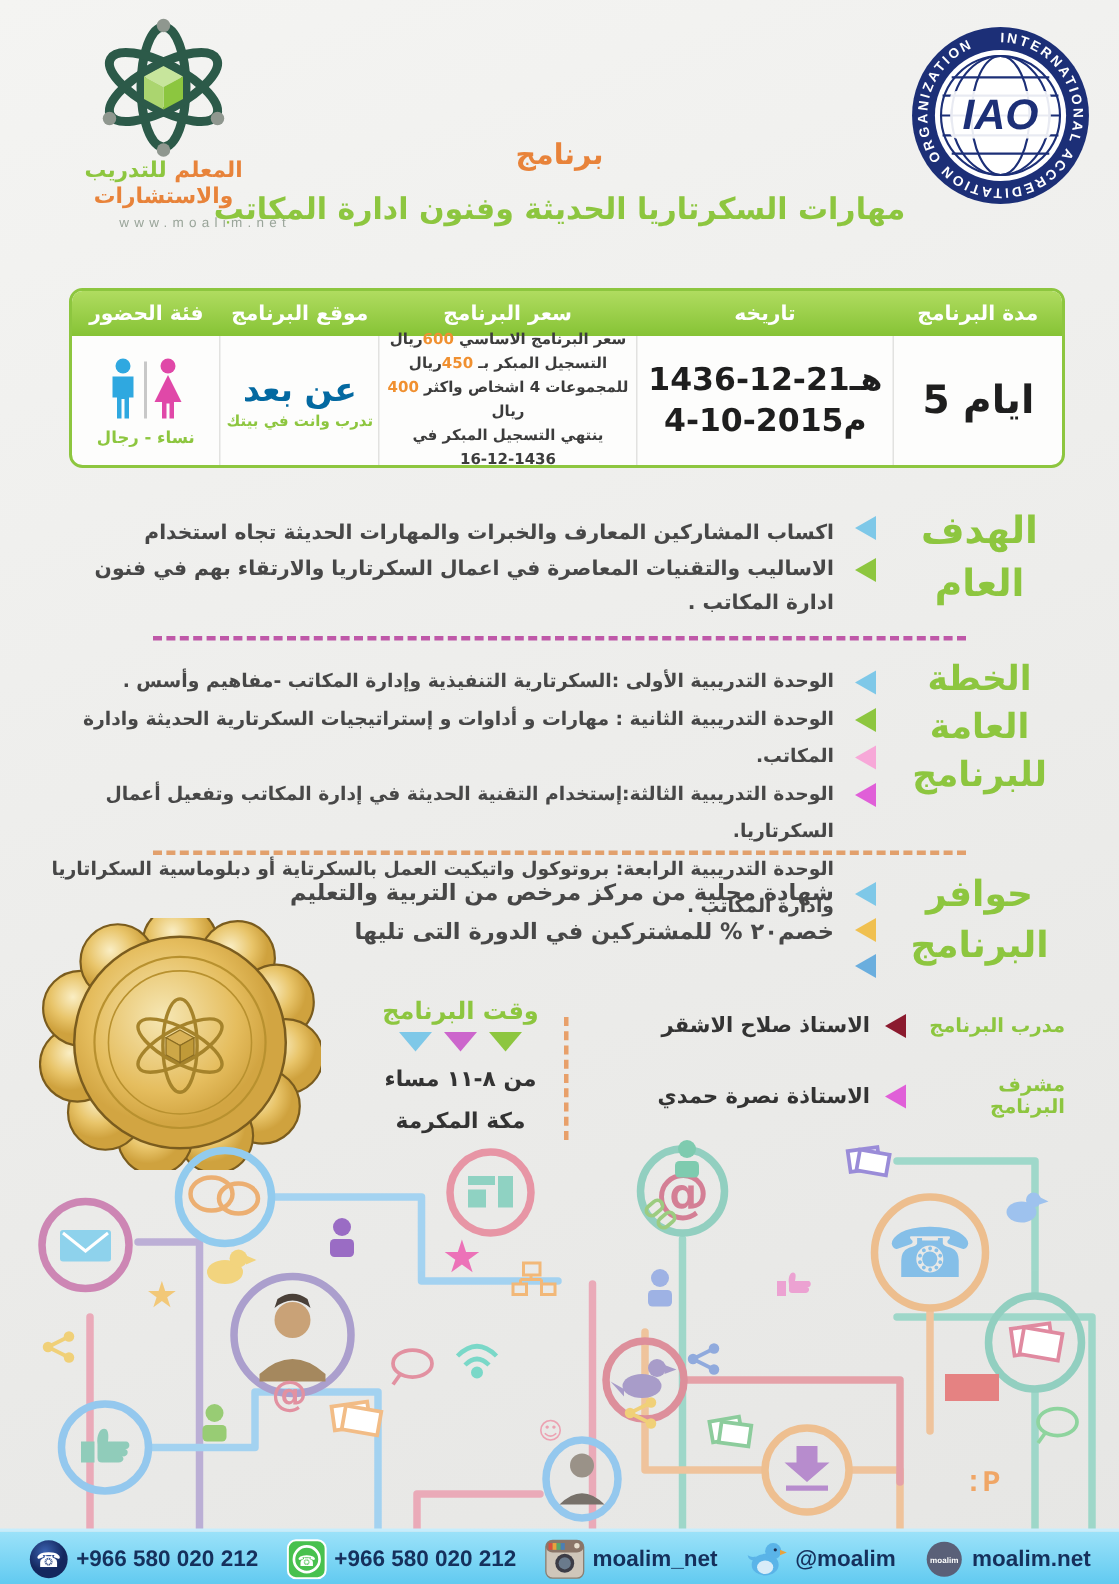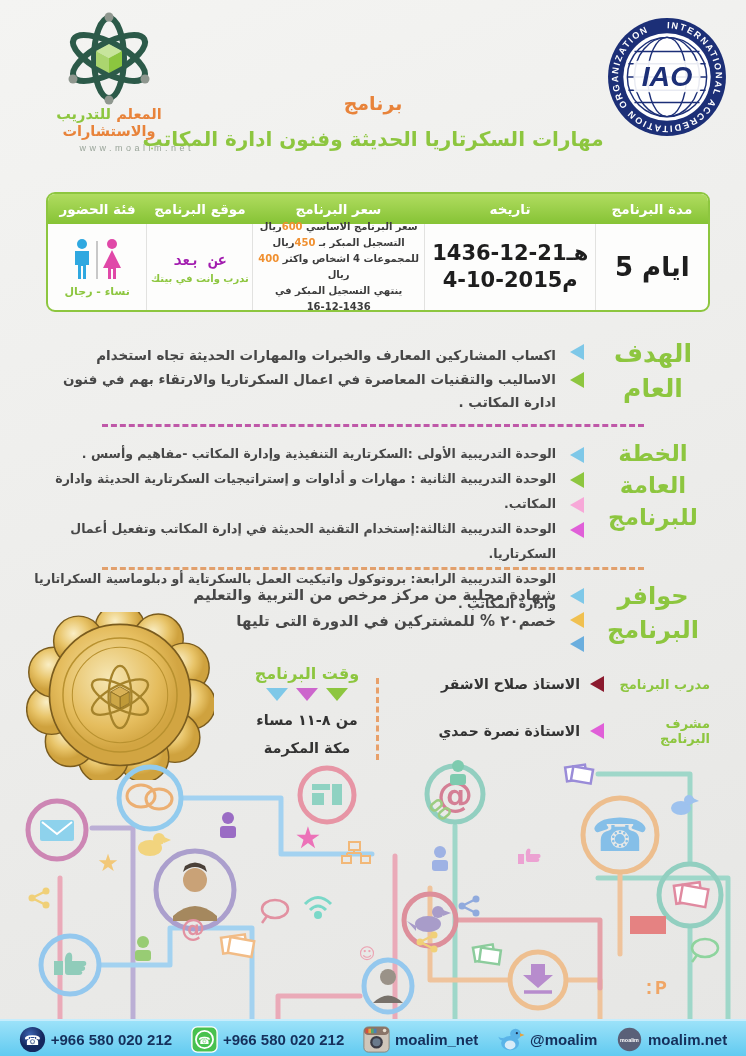--- a/index.html
+++ b/index.html
@@ -21,21 +21,21 @@
   .t-head{display:flex;background:linear-gradient(#b0dc60,#86c335);height:30px;}
   .t-head .cell{color:#fff;font-size:13.5px;font-weight:bold;display:flex;align-items:center;justify-content:center;text-align:center;}
   .t-body{display:flex;height:86px;}
   .t-body .cell{display:flex;flex-direction:column;align-items:center;justify-content:center;border-left:1px solid #e2e2e0;}
   .t-body .cell:last-child{border-left:none;}
   .c1{width:17%;} .c2{width:26%;} .c3{width:26%;} .c4{width:16%;} .c5{width:15%;}
   .duration{direction:ltr;font-size:26px;font-weight:800;color:#1e1e1e;}
   .dates{direction:ltr;text-align:center;font-size:21px;font-weight:800;color:#1e1e1e;line-height:1.3;letter-spacing:-1px;}
   .price{font-size:10px;font-weight:bold;color:#3c3c3c;text-align:center;line-height:1.6;padding:0 4px;}
   .price .num{color:#f09030;}
-  .loc-main{font-size:15px;font-weight:800;color:#a21caf;font-family:Liberation Mono, monospace;}
+  .loc-main{font-size:22px;font-weight:800;color:#0369a1;}
   .loc-sub{font-size:10px;font-weight:bold;color:#8dc63f;margin-top:3px;}
   .aud-label{font-size:11px;font-weight:bold;color:#8dc63f;margin-top:2px;}
   
   .section{position:absolute;right:34px;left:34px;direction:rtl;display:flex;align-items:flex-start;}
   .sec-title{width:118px;flex:none;color:#8dc63f;font-size:25px;font-weight:bold;text-align:center;line-height:1.4;}
   .sec-tris{flex:none;display:flex;flex-direction:column;gap:12px;margin:8px 10px 0 14px;}
   .tri-l{width:0;height:0;border-top:8px solid transparent;border-bottom:8px solid transparent;border-right:14px solid #999;}
   .tri-d{width:0;height:0;border-left:11px solid transparent;border-right:11px solid transparent;border-top:13px solid #999;}
   .sec-body{flex:1;font-size:13.5px;font-weight:bold;color:#474747;text-align:right;line-height:1.75;padding-top:8px;}
   .divider{position:absolute;left:102px;right:102px;border-top:3px dashed #bf58a8;}

